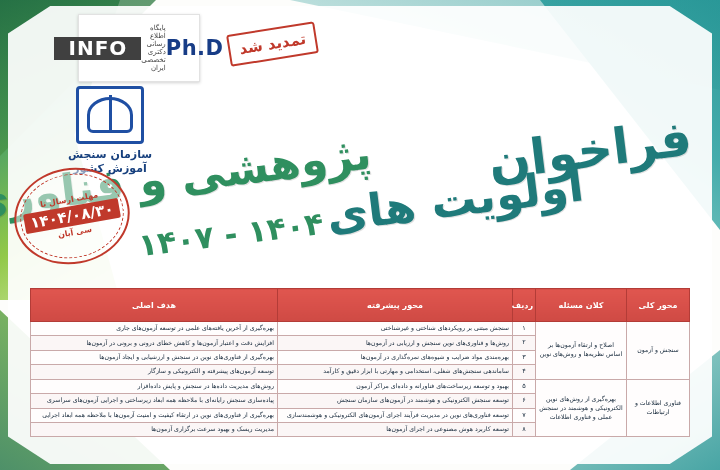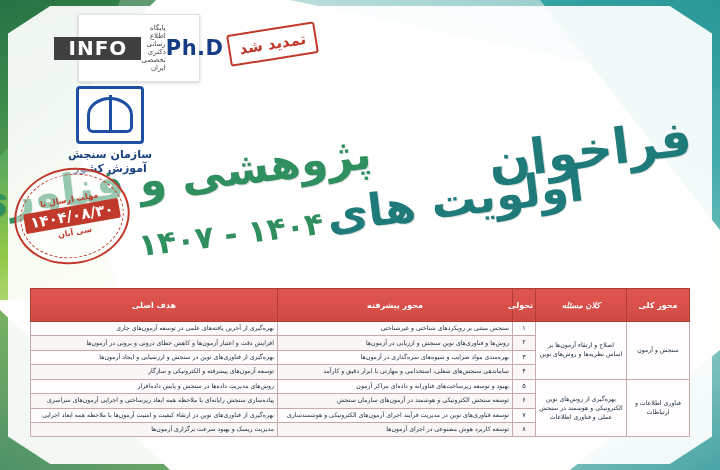--- a/index.html
+++ b/index.html
@@ -162,21 +162,21 @@
     border:1px solid #b33c37;padding:8px 2px;text-align:center;
     height:16px;
   }
   tbody td{
     border:1px solid #c9a9a9;padding:2px 3px;vertical-align:middle;
     background:#fffdfd;line-height:1.45;
   }
   tbody td.c{text-align:center;}
   tbody td.idx{width:16px;text-align:center;font-size:6.5px;}
   .col-axis{width:58px;margin-left:24px;}
-  .col-macro{width:86px;font-style:italic;}
+  .col-macro{width:86px;}
   .col-main{width:230px;}
   .col-res{width:auto;}
   tbody tr:nth-child(even) td{background:#fbf6f6;}
 </style>
 </head>
 <body>
 
 <div id="page">
 
   <div class="bg-green-left"></div>
@@ -217,21 +217,21 @@
     <div class="t-research">پژوهشی و فناوری</div>
     <div class="t-years">۱۴۰۴ - ۱۴۰۷</div>
   </div>
 
   <div class="tbl-wrap">
     <table>
       <thead>
         <tr>
           <th class="col-axis">محور کلی</th>
           <th class="col-macro">کلان مسئله</th>
-          <th style="width:18px">تحولی</th>
+          <th style="width:18px">ردیف</th>
           <th class="col-main">محور پیشرفته</th>
           <th class="col-res">هدف اصلی</th>
         </tr>
       </thead>
       <tbody>
 
         <tr>
           <td class="c" rowspan="4">سنجش و آزمون</td>
           <td class="c" rowspan="4">اصلاح و ارتقاء آزمون‌ها بر اساس نظریه‌ها و روش‌های نوین</td>
           <td class="idx">۱</td>

